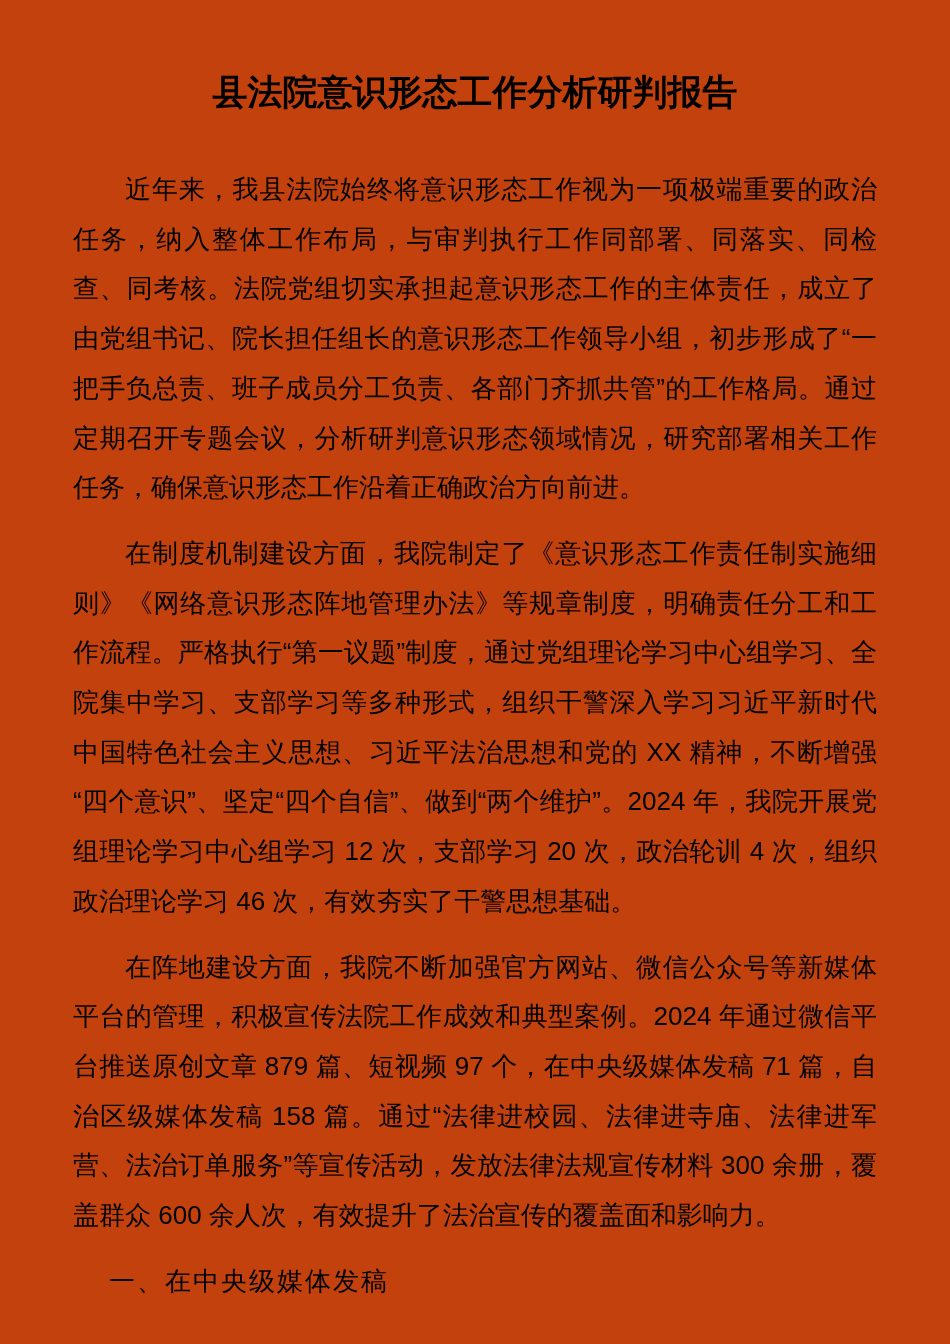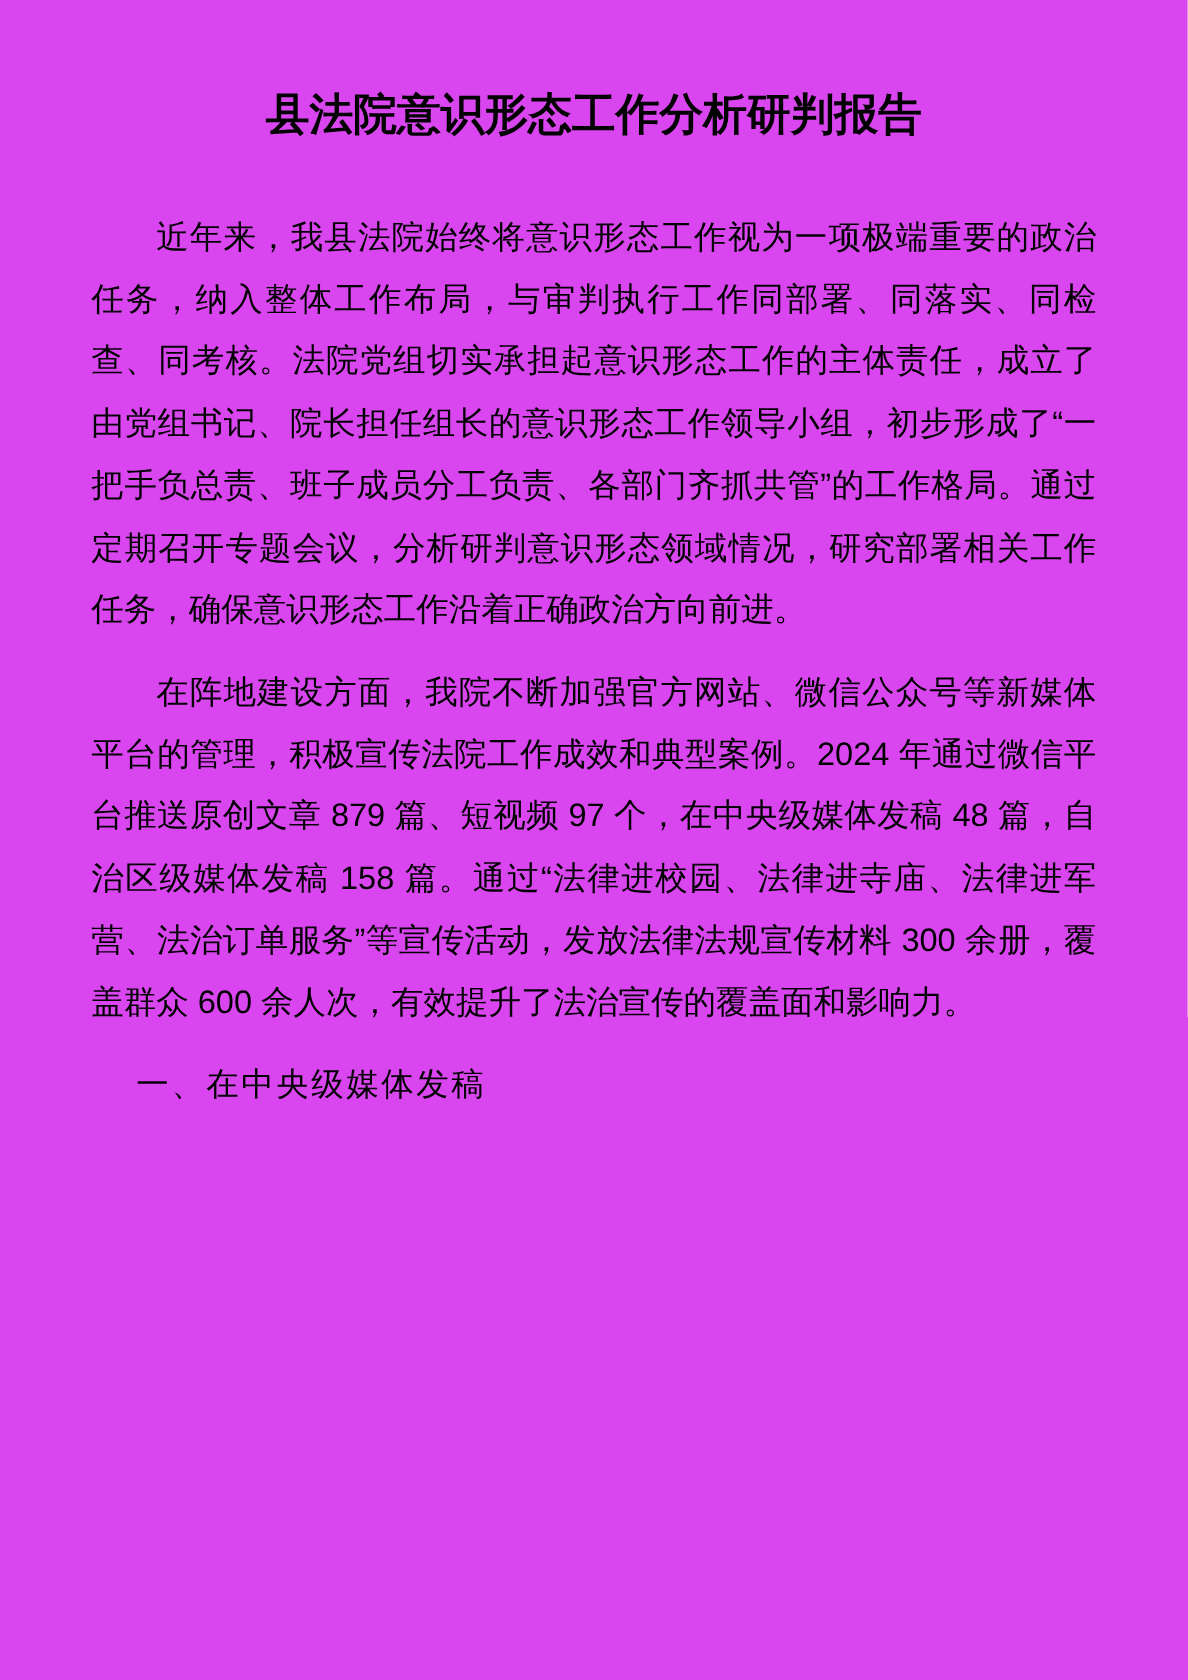--- a/index.html
+++ b/index.html
@@ -4,21 +4,21 @@
 <style>
   html, body {
     margin: 0;
     padding: 0;
   }
   .page {
     position: relative;
     width: 950px;
     height: 1344px;
     margin: 0;
-    background: #d946ef;
+    background: #c2410c;
     color: #000000;
     font-family: "Liberation Sans", sans-serif;
     box-sizing: border-box;
     padding: 66px 57px 0 57px;
     overflow: hidden;
   }
   .doc-title {
     font-size: 35px;
     font-weight: bold;
     line-height: 52px;
@@ -45,17 +45,18 @@
 </style>
 </head>
 <body>
 
 <div class="page">
   <h1 class="doc-title">县法院意识形态工作分析研判报告</h1>
 
   <div class="doc-body" id="doc-body">
 
   <p class="body-paragraph">近年来，我县法院始终将意识形态工作视为一项极端重要的政治任务，纳入整体工作布局，与审判执行工作同部署、同落实、同检查、同考核。法院党组切实承担起意识形态工作的主体责任，成立了由党组书记、院长担任组长的意识形态工作领导小组，初步形成了“一把手负总责、班子成员分工负责、各部门齐抓共管”的工作格局。通过定期召开专题会议，分析研判意识形态领域情况，研究部署相关工作任务，确保意识形态工作沿着正确政治方向前进。</p>
-      <p class="body-paragraph">在阵地建设方面，我院不断加强官方网站、微信公众号等新媒体平台的管理，积极宣传法院工作成效和典型案例。2024 年通过微信平台推送原创文章 879 篇、短视频 97 个，在中央级媒体发稿 48 篇，自治区级媒体发稿 158 篇。通过“法律进校园、法律进寺庙、法律进军营、法治订单服务”等宣传活动，发放法律法规宣传材料 300 余册，覆盖群众 600 余人次，有效提升了法治宣传的覆盖面和影响力。</p>
+      <p class="body-paragraph">在制度机制建设方面，我院制定了《意识形态工作责任制实施细则》《网络意识形态阵地管理办法》等规章制度，明确责任分工和工作流程。严格执行“第一议题”制度，通过党组理论学习中心组学习、全院集中学习、支部学习等多种形式，组织干警深入学习习近平新时代中国特色社会主义思想、习近平法治思想和党的 XX 精神，不断增强“四个意识”、坚定“四个自信”、做到“两个维护”。2024 年，我院开展党组理论学习中心组学习 12 次，支部学习 20 次，政治轮训 4 次，组织政治理论学习 46 次，有效夯实了干警思想基础。</p>
+      <p class="body-paragraph">在阵地建设方面，我院不断加强官方网站、微信公众号等新媒体平台的管理，积极宣传法院工作成效和典型案例。2024 年通过微信平台推送原创文章 879 篇、短视频 97 个，在中央级媒体发稿 71 篇，自治区级媒体发稿 158 篇。通过“法律进校园、法律进寺庙、法律进军营、法治订单服务”等宣传活动，发放法律法规宣传材料 300 余册，覆盖群众 600 余人次，有效提升了法治宣传的覆盖面和影响力。</p>
     </div>
 
   <h2 class="section-heading">一、在中央级媒体发稿</h2>
 </div>
 
 </body></html>

